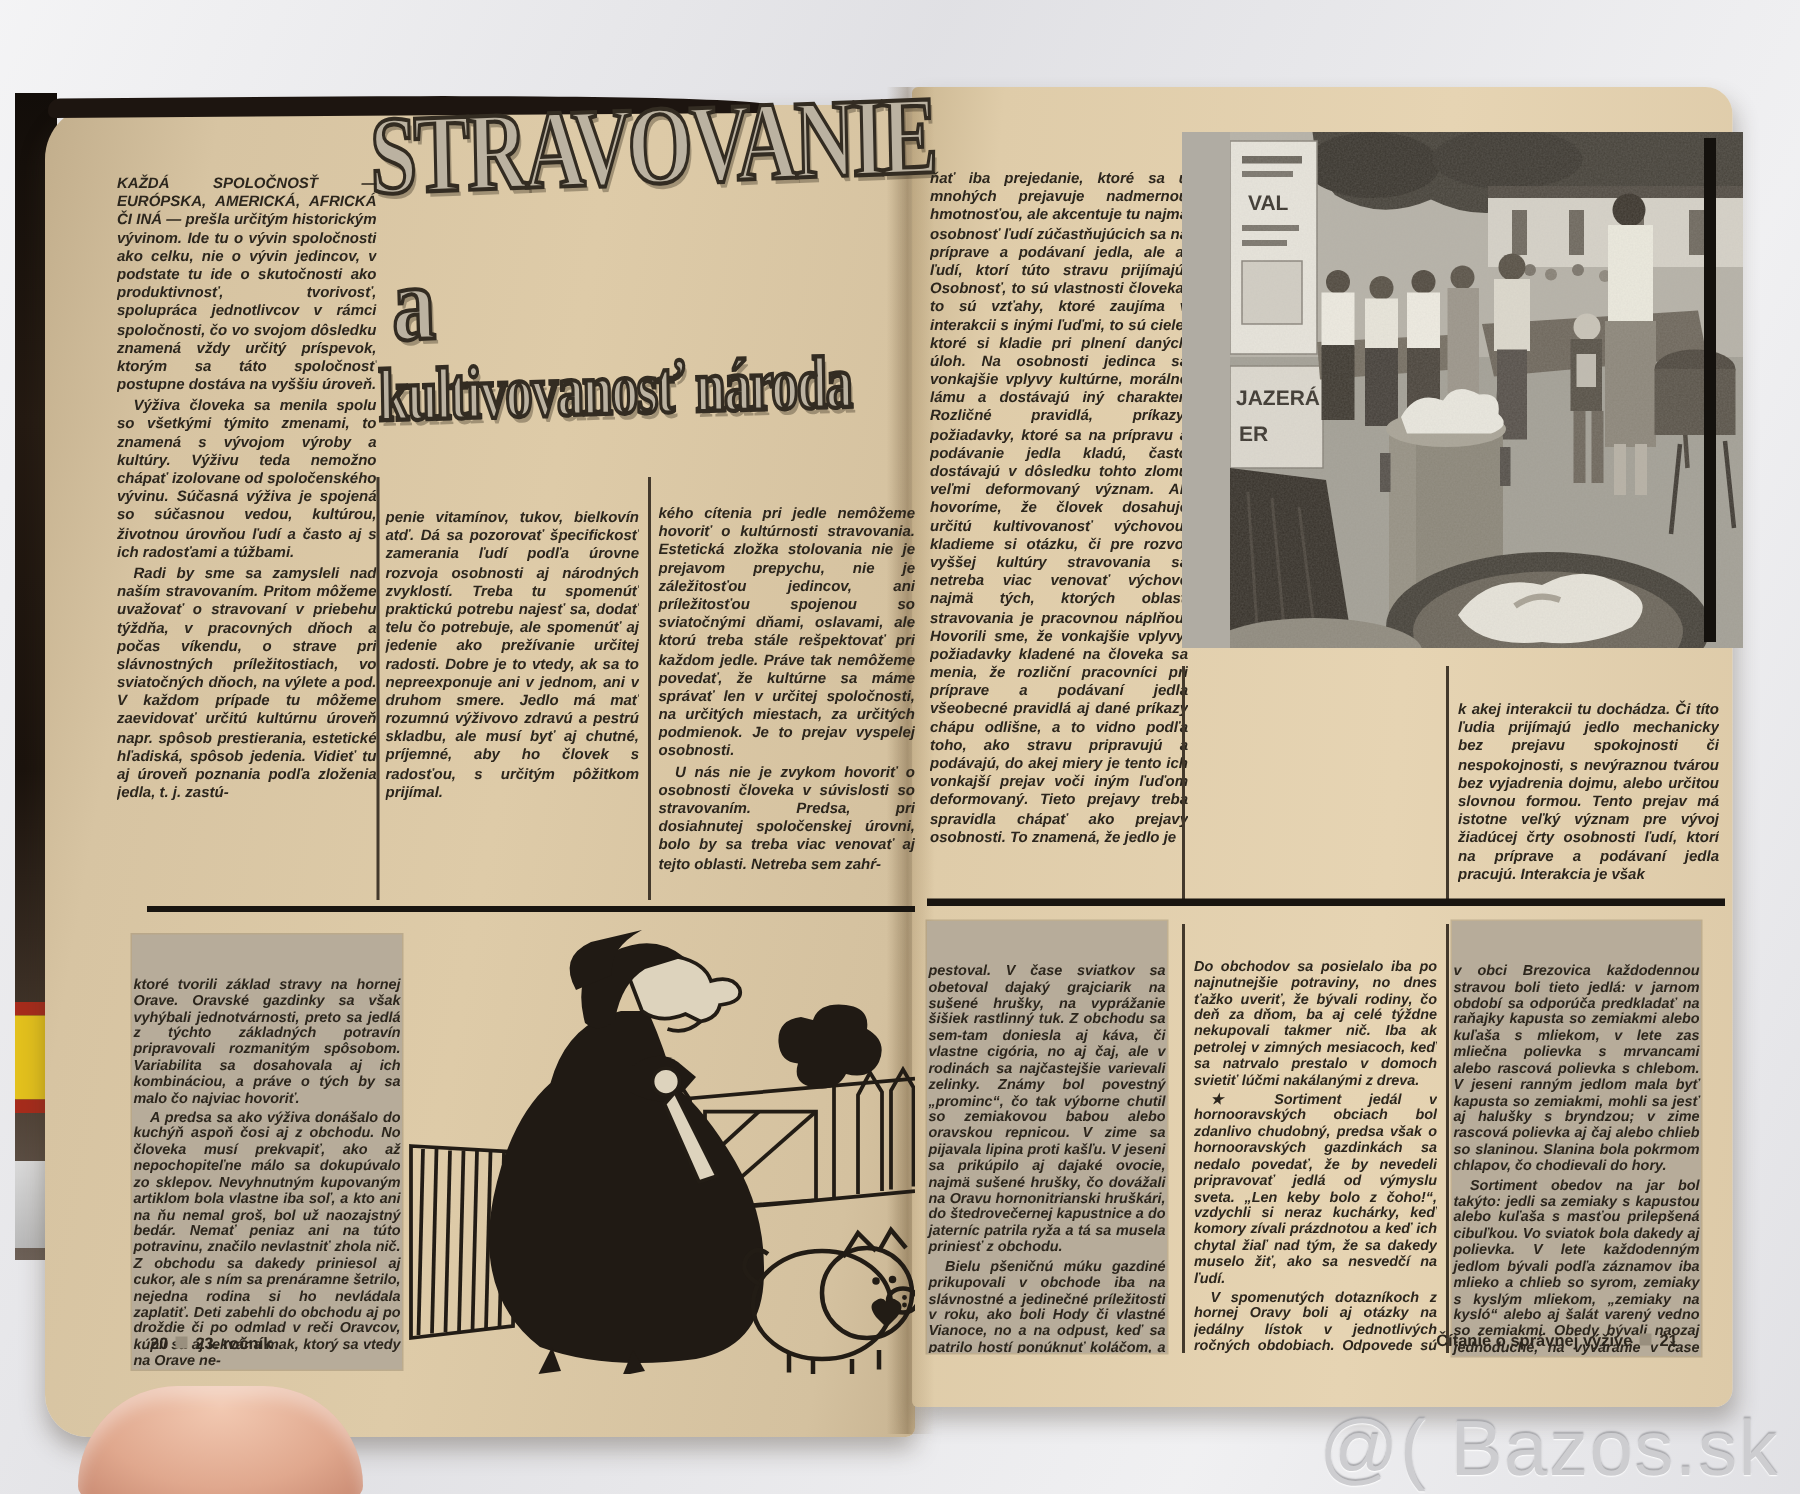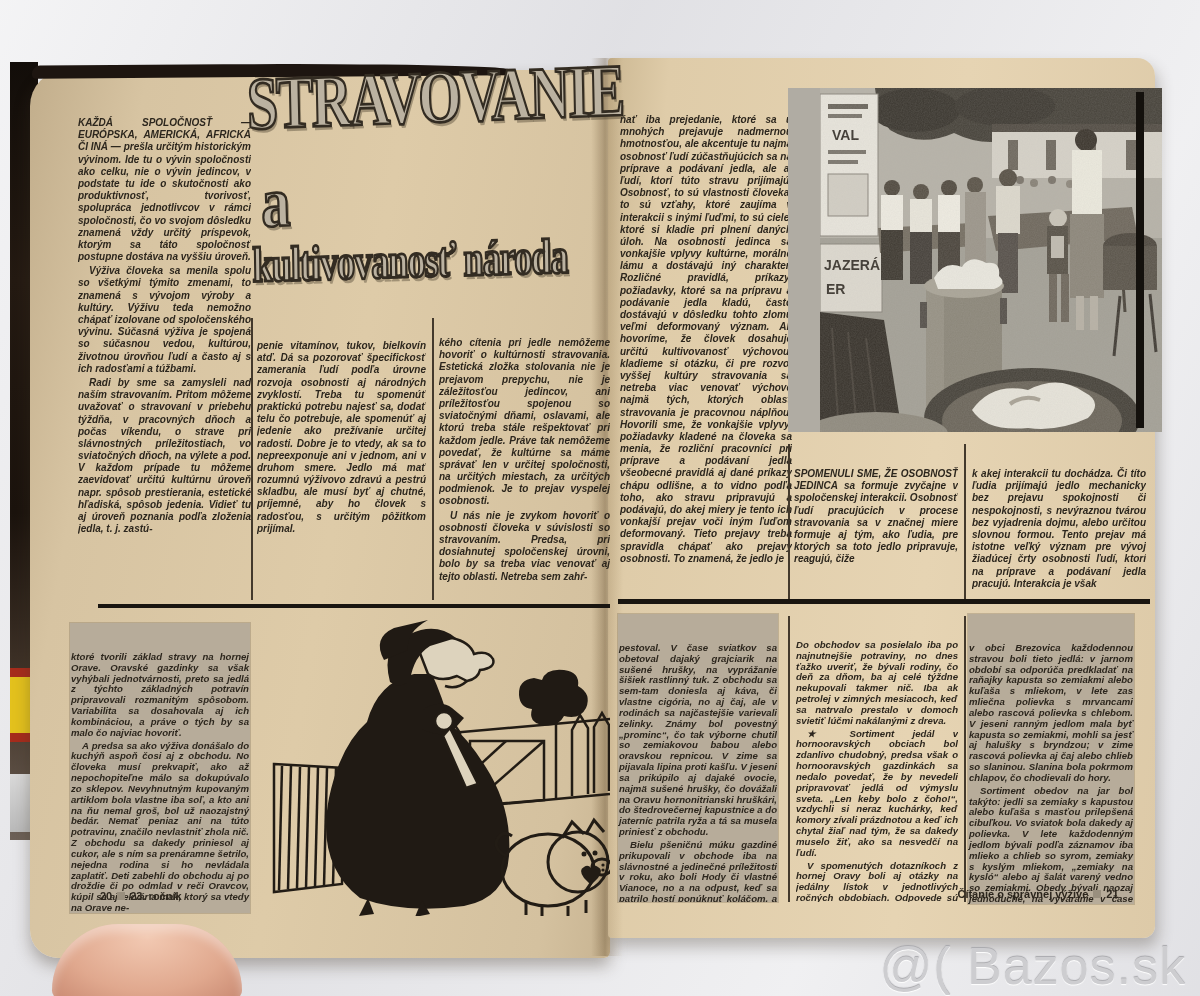--- a/index.html
+++ b/index.html
@@ -87,21 +87,21 @@
     <p>penie vitamínov, tukov, bielkovín atď. Dá sa pozorovať špecifickosť zamerania ľudí podľa úrovne rozvoja osobnosti aj národných zvyklostí. Treba tu spomenúť praktickú potrebu najesť sa, dodať telu čo potrebuje, ale spomenúť aj jedenie ako prežívanie určitej radosti. Dobre je to vtedy, ak sa to nepreexponuje ani v jednom, ani v druhom smere. Jedlo má mať rozumnú výživovo zdravú a pestrú skladbu, ale musí byť aj chutné, príjemné, aby ho človek s radosťou, s určitým pôžitkom prijímal.</p>
   </div>
   <div class="col" style="left:439px;top:313px;width:171px;height:290px;">
     <p>kého cítenia pri jedle nemôžeme hovoriť o kultúrnosti stravovania. Estetická zložka stolovania nie je prejavom prepychu, nie je záležitosťou jedincov, ani príležitosťou spojenou so sviatočnými dňami, oslavami, ale ktorú treba stále rešpektovať pri každom jedle. Práve tak nemôžeme povedať, že kultúrne sa máme správať len v určitej spoločnosti, na určitých miestach, za určitých podmienok. Je to prejav vyspelej osobnosti.</p>
     <p>U nás nie je zvykom hovoriť o osobnosti človeka v súvislosti so stravovaním. Predsa, pri dosiahnutej spoločenskej úrovni, bolo by sa treba viac venovať aj tejto oblasti. Netreba sem zahŕ-</p>
   </div>
   <div class="vrule" style="left:251px;top:318px;height:282px;"></div>
   <div class="vrule" style="left:432px;top:318px;height:282px;"></div>
   <div class="hrule" style="left:98px;top:604px;width:512px;height:4px;"></div>
 
-  <div class="col box" style="left:70px;top:623px;width:178px;height:280px;">
+  <div class="col box" style="left:88px;top:623px;width:178px;height:280px;">
     <p>ktoré tvorili základ stravy na hornej Orave. Oravské gazdinky sa však vyhýbali jednotvárnosti, preto sa jedlá z týchto základných potravín pripravovali rozmanitým spôsobom. Variabilita sa dosahovala aj ich kombináciou, a práve o tých by sa malo čo najviac hovoriť.</p>
     <p>A predsa sa ako výživa donášalo do kuchýň aspoň čosi aj z obchodu. No človeka musí prekvapiť, ako až nepochopiteľne málo sa dokupúvalo zo sklepov. Nevyhnutným kupovaným artiklom bola vlastne iba soľ, a kto ani na ňu nemal groš, bol už naozajstný bedár. Nemať peniaz ani na túto potravinu, značilo nevlastniť zhola nič. Z obchodu sa dakedy priniesol aj cukor, ale s ním sa prenáramne šetrilo, nejedna rodina si ho nevládala zaplatiť. Deti zabehli do obchodu aj po droždie či po odmlad v reči Oravcov, kúpil sa aj lekvár a mak, ktorý sa vtedy na Orave ne-</p>
   </div>
 
   <div class="cartoon">
     <svg viewBox="0 0 338 300" width="338" height="300">
       <g stroke="#221c15" stroke-width="2.5" fill="none">
         <path d="M145 120 L338 103"></path>
           <path d="M145 196 L338 178"></path>
         <path d="M150 192 V122 L158 108 L166 120 V190"></path>
@@ -240,21 +240,20 @@
         <path d="M152 322 q20 -28 56 -20 q30 -16 56 2 q20 10 4 26 q-30 14 -60 10 q-42 4 -56 -18 z" fill="#e7e4da"></path>
         <path d="M190 316 q14 -10 30 -4" stroke="#a8a295" stroke-width="4" fill="none"></path>
       </g>
       <ellipse cx="56" cy="346" rx="72" ry="22" fill="#8f8a7e"></ellipse>
       <rect width="342" height="344" filter="url(#grain)" opacity=".5"></rect>
     </svg>
   </div>
   <div class="photo-rule"></div>
 
   <div class="col" style="left:794px;top:444px;width:164px;height:156px;">
-    <p>SPOMENULI SME, ŽE OSOBNOSŤ JEDINCA sa formuje zvyčajne v spoločenskej interakcii. Osobnosť ľudí pracujúcich v procese stravovania sa v značnej miere formuje aj tým, ako ľudia, pre ktorých sa toto jedlo pripravuje, reagujú, čiže</p>
   </div>
   <div class="col" style="left:972px;top:444px;width:174px;height:156px;">
     <p>k akej interakcii tu dochádza. Či títo ľudia prijímajú jedlo mechanicky bez prejavu spokojnosti či nespokojnosti, s nevýraznou tvárou bez vyjadrenia dojmu, alebo určitou slovnou formou. Tento prejav má istotne veľký význam pre vývoj žiadúcej črty osobnosti ľudí, ktorí na príprave a podávaní jedla pracujú. Interakcia je však</p>
   </div>
   <div class="vrule" style="left:788px;top:444px;height:156px;"></div>
   <div class="vrule" style="left:964px;top:444px;height:156px;"></div>
   <div class="hrule" style="left:618px;top:599px;width:532px;height:5px;"></div>
 
   <div class="col box" style="left:618px;top:614px;width:158px;height:278px;">
     <p>pestoval. V čase sviatkov sa obetoval dajaký grajciarik na sušené hrušky, na vyprážanie šišiek rastlinný tuk. Z obchodu sa sem-tam doniesla aj káva, či vlastne cigória, no aj čaj, ale v rodinách sa najčastejšie varievali zelinky. Známy bol povestný „prominc“, čo tak výborne chutil so zemiakovou babou alebo oravskou repnicou. V zime sa pijavala lipina proti kašľu. V jeseni sa prikúpilo aj dajaké ovocie, najmä sušené hrušky, čo dovážali na Oravu hornonitrianski hruškári, do štedrovečernej kapustnice a do jaterníc patrila ryža a tá sa musela priniesť z obchodu.</p>

